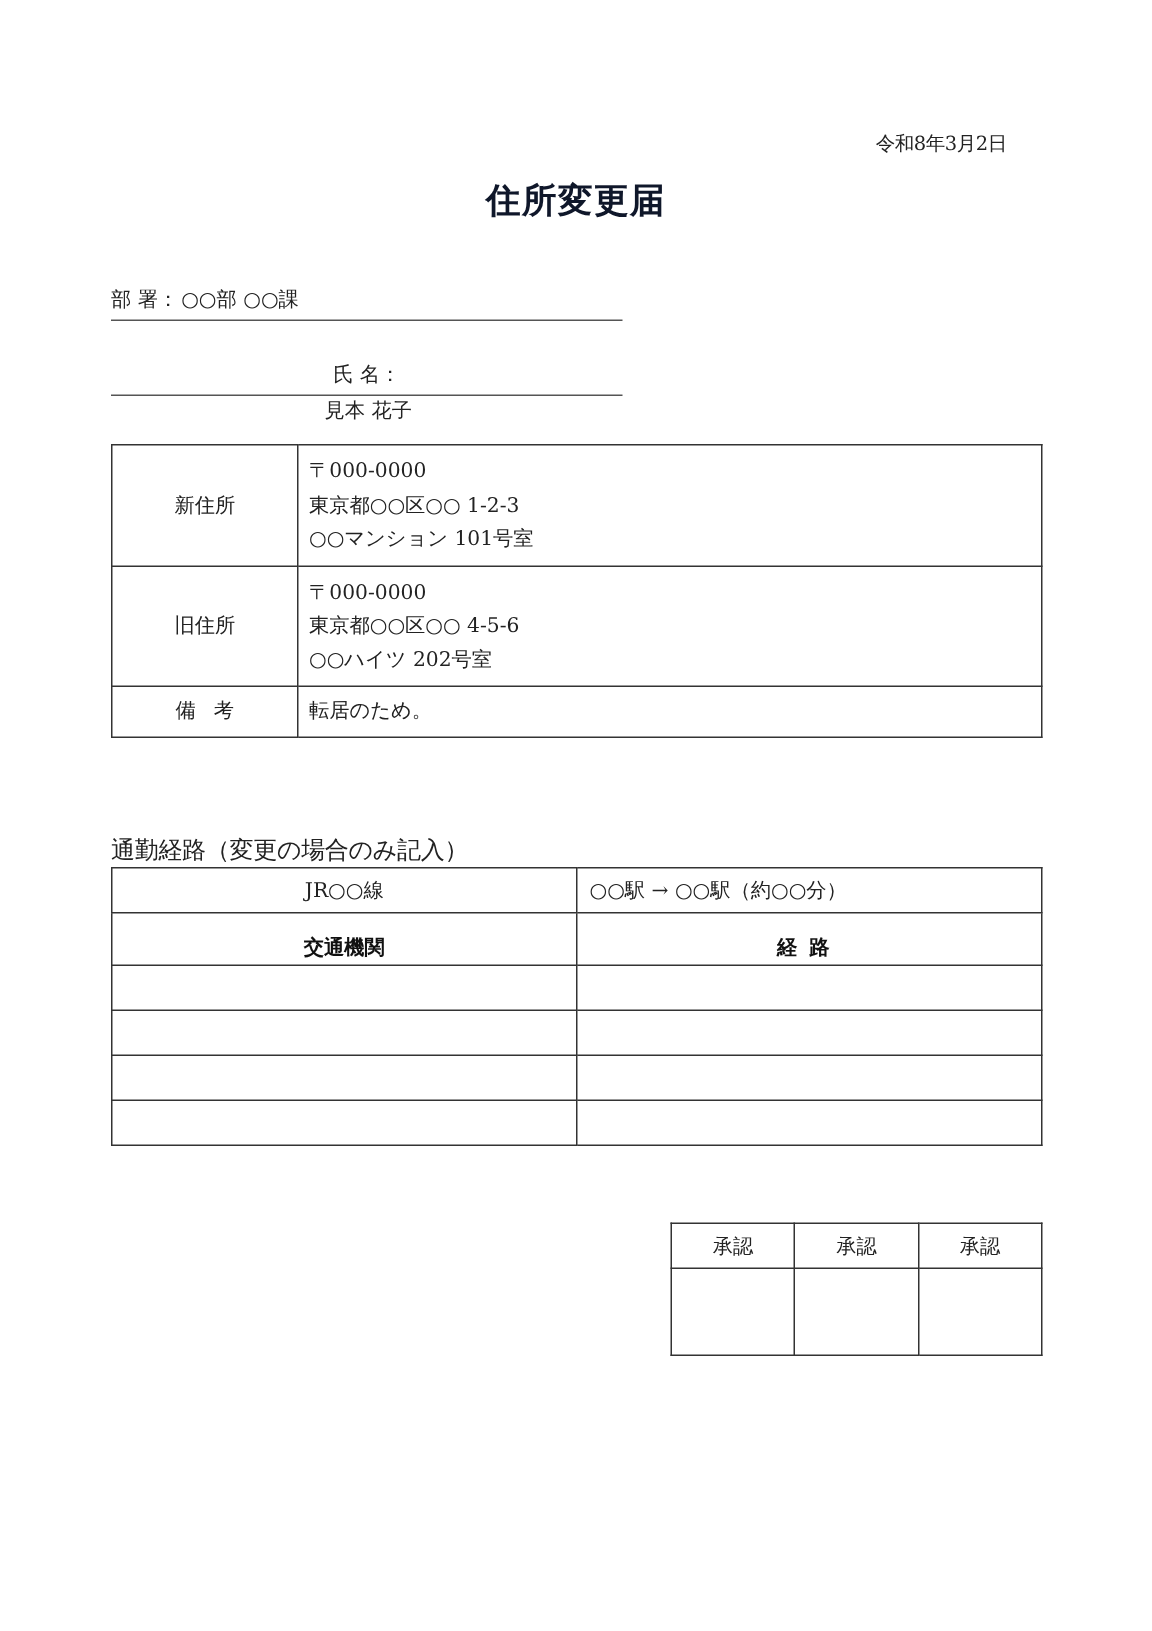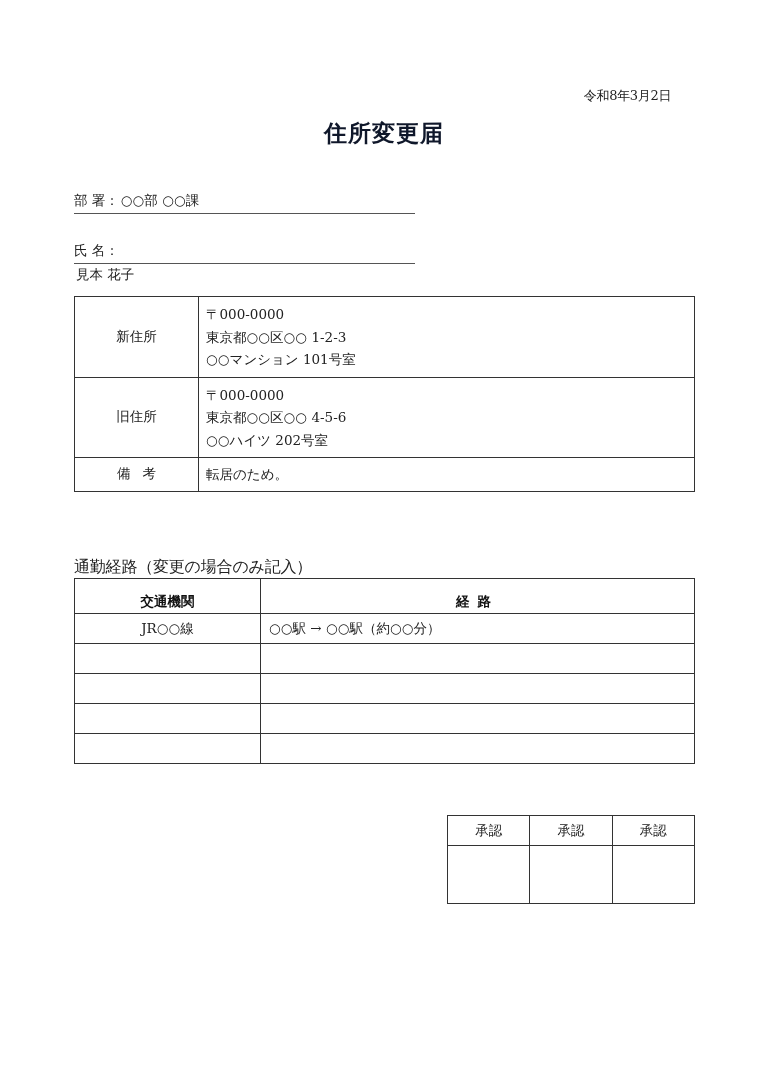--- a/index.html
+++ b/index.html
@@ -17,20 +17,21 @@
     }
     .title {
       left: 0; top: 118px; width: 768px; text-align: center;
       font-size: 23px; font-weight: bold; letter-spacing: 1px; color: #0f172a;
     }
     .field {
       left: 74px; width: 341px; height: 26px;
       border-bottom: 1.5px solid #555555;
       font-size: 13.5px; line-height: 24px;
       display: flex;
+      text-align: center;
     }
     .field .lbl { white-space: pre; }
     .field .val { margin-left: 2px; }
 
     table { border-collapse: collapse; table-layout: fixed; }
     td, th { border: 1.3px solid #333333; font-weight: normal; }
 
     .main-table { left: 74px; top: 296px; width: 621px; }
     .main-table td { font-size: 13.5px; color: #222; }
     .main-table td.lab { width: 124px; text-align: center; }
@@ -92,26 +93,26 @@
     <td class="val">転居のため。</td>
   </tr>
 </tbody>
   </table>
 
 <div class="abs section-label">通勤経路（変更の場合のみ記入）</div>
 
 <table class="abs route-table">
   <tbody>
       <tr>
+    <td class="c1">JR○○線</td>
+    <td class="c2">○○駅 → ○○駅（約○○分）</td>
+  </tr>
+  <tr>
     <th class="c1">交通機関</th>
     <th class="c2">経路</th>
-  </tr>
-  <tr>
-    <td class="c1">JR○○線</td>
-    <td class="c2">○○駅 → ○○駅（約○○分）</td>
   </tr>
   <tr>
     <td class="c1"></td>
     <td class="c2"></td>
   </tr>
   <tr>
     <td class="c1"></td>
     <td class="c2"></td>
   </tr>
   <tr>

